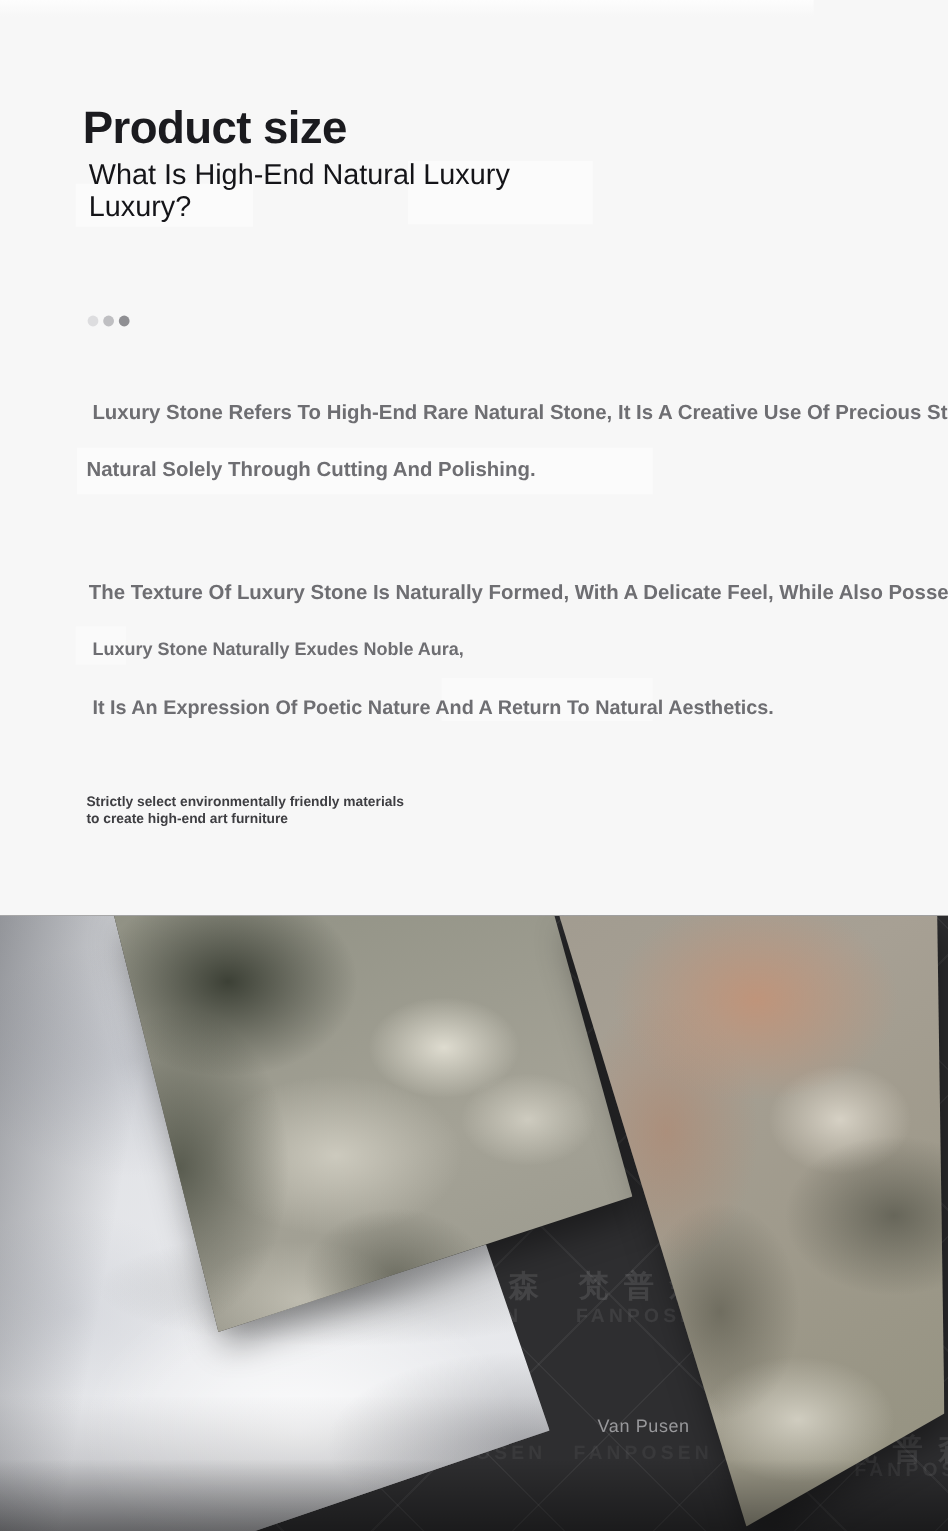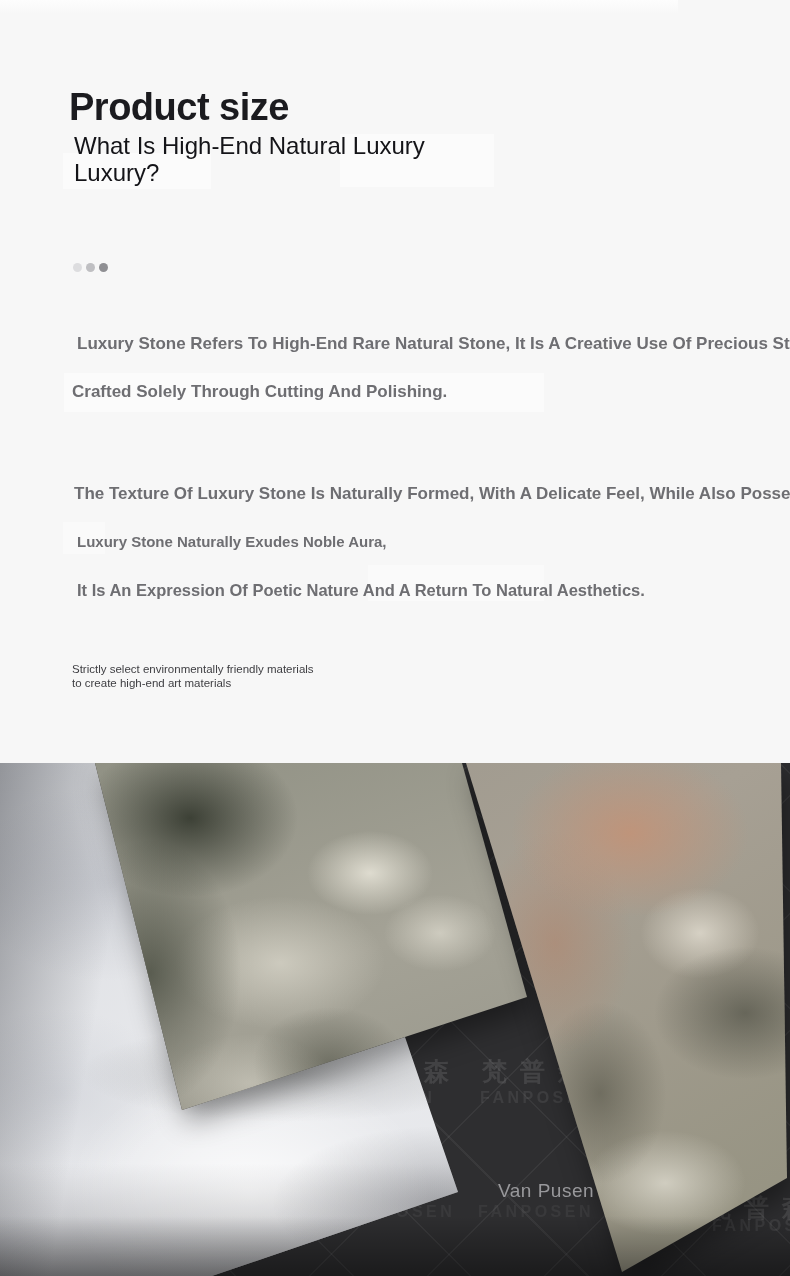--- a/index.html
+++ b/index.html
@@ -28,21 +28,21 @@
   .dots{position:absolute;left:73px;top:263px;display:flex;gap:4px;}
   .dot{width:9px;height:9px;border-radius:50%;background:#ccc;}
   .para-line{position:absolute;white-space:nowrap;color:#6e6e72;font-weight:700;}
   .p1l1{left:77px;top:334px;font-size:17px;}
   .p1l2{left:72px;top:382px;font-size:17px;}
   .p2l1{left:74px;top:484px;font-size:17px;}
   .p2l2{left:77px;top:533px;font-size:15px;}
   .p2l3{left:77px;top:581px;font-size:16.5px;}
   .footnote{
     position:absolute;left:72px;top:662px;
-    font-size:11.5px;color:#3e3e42;line-height:14px;font-weight:400;
+    font-size:11.5px;color:#3e3e42;line-height:14px;font-weight:700;
   }
   
   .photo{
     position:absolute;left:0;top:763px;width:790px;height:513px;
     background:#2e2e30;overflow:hidden;
   }
   .lattice{
     position:absolute;inset:0;z-index:1;
     background:
       repeating-linear-gradient(45deg, rgba(255,255,255,.05) 0 1.5px, transparent 1.5px 83px),
@@ -55,21 +55,21 @@
   .wm-t1cn{left:424px;top:292px;}
   .wm-t1en{left:406px;top:326px;}
   .wm-m1cn{left:482px;top:292px;}
   .wm-m1en{left:480px;top:326px;}
   .wm-b1en{left:478px;top:440px;}
   .wm-b1os{left:396px;top:440px;}
   .wm-r1cn{left:706px;top:428px;}
   .wm-r1en{left:712px;top:454px;}
   .brand-label{
     position:absolute;left:498px;top:417px;z-index:6;
-    font-size:19px;color:#98989b;letter-spacing:.5px;
+    font-size:15px;color:#98989b;letter-spacing:.5px;
   }
   .carrara{
     position:absolute;inset:0;z-index:3;
     clip-path:polygon(0 0,95px 0,182px 347px,405px 274px,458px 429px,212px 513px,0 513px);
     background:
       radial-gradient(ellipse 260px 180px at 250px 430px, rgba(255,255,255,.85), transparent 70%),
       radial-gradient(ellipse 200px 140px at 110px 120px, rgba(186,189,197,.55), transparent 70%),
       radial-gradient(ellipse 160px 120px at 60px 330px, rgba(200,203,210,.5), transparent 70%),
       radial-gradient(ellipse 120px 90px at 220px 240px, rgba(205,208,214,.4), transparent 70%),
       linear-gradient(135deg,#dcdee2 0%,#e9eaed 45%,#e2e4e8 100%);
@@ -131,28 +131,28 @@
     <span>Luxury?</span>
   </div>
 
   <div class="dots">
     <span class="dot" style="background: rgb(221, 221, 223);"></span>
     <span class="dot" style="background: rgb(191, 191, 194);"></span>
     <span class="dot" style="background: rgb(143, 143, 147);"></span>
   </div>
 
   <div class="para-line p1l1">Luxury Stone Refers To High-End Rare Natural Stone, It Is A Creative Use Of Precious Stone</div>
-  <div class="para-line p1l2">Crafted Solely Through Cutting And Polishing.</div>
+  <div class="para-line p1l2">Natural Solely Through Cutting And Polishing.</div>
   <div class="para-line p2l1">The Texture Of Luxury Stone Is Naturally Formed, With A Delicate Feel, While Also Possessing N</div>
   <div class="para-line p2l2">Luxury Stone Naturally Exudes Noble Aura,</div>
   <div class="para-line p2l3">It Is An Expression Of Poetic Nature And A Return To Natural Aesthetics.</div>
 
   <div class="footnote">
     <span>Strictly select environmentally friendly materials</span><br>
-    <span>to create high-end art materials</span>
+    <span>to create high-end art furniture</span>
   </div>
 </div>
 
 <div class="photo">
   <div class="lattice"></div>
 
   <div class="wm wm-cn wm-t1cn">森</div>
   <div class="wm wm-en wm-t1en">EN</div>
   <div class="wm wm-cn wm-m1cn">梵普森</div>
   <div class="wm wm-en wm-m1en">FANPOSEN</div>

